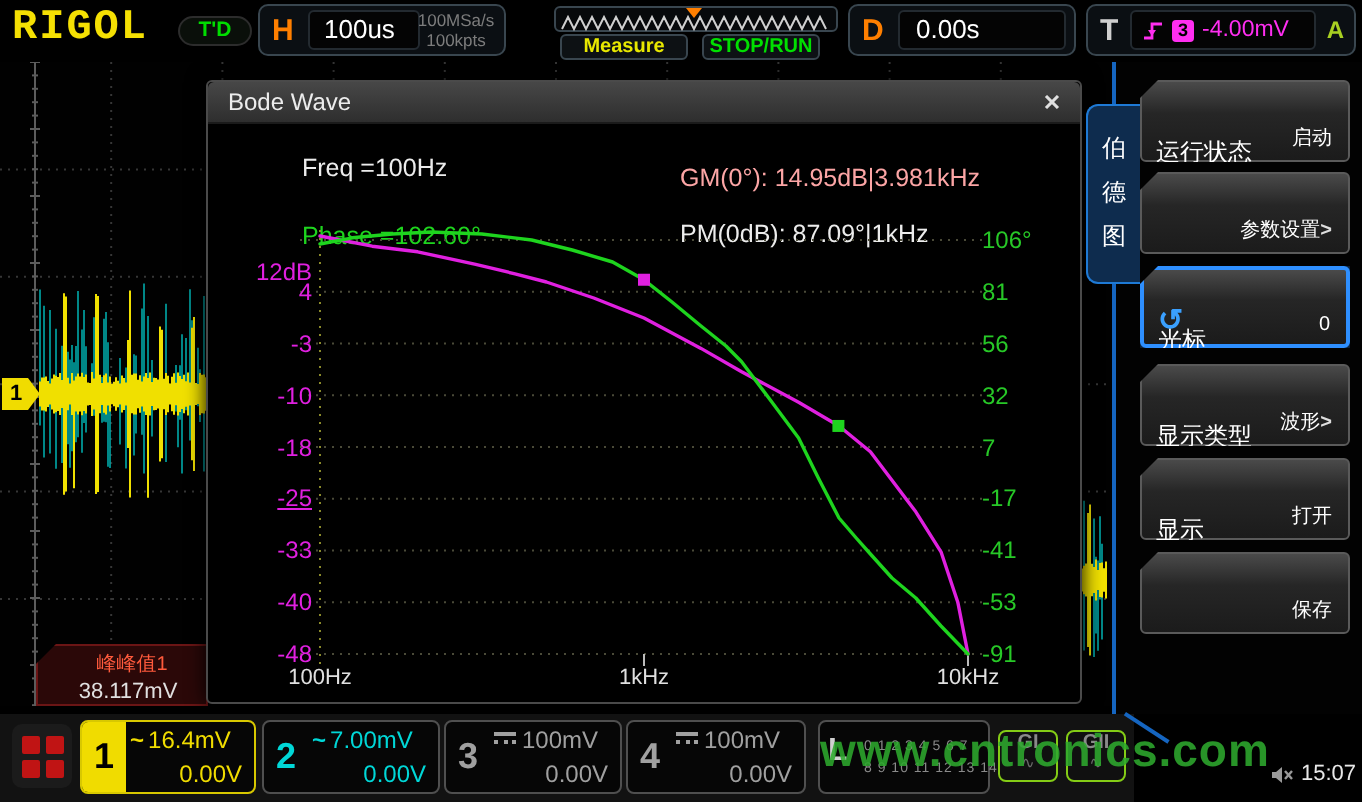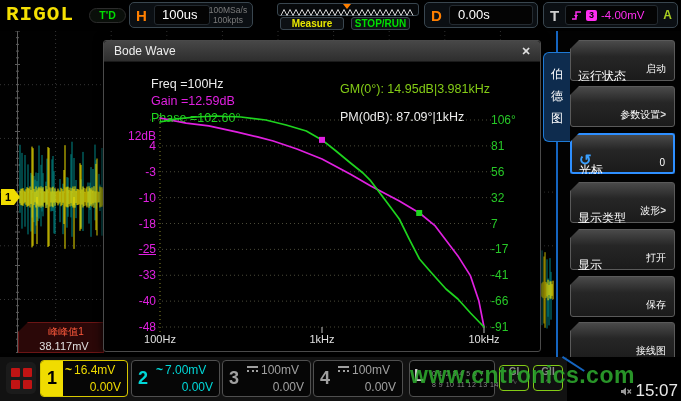--- a/index.html
+++ b/index.html
@@ -55,21 +55,21 @@
   .dlg-title{position:absolute;left:0;top:0;width:100%;height:21px;
         background:linear-gradient(#474747,#2e2e2e);border-bottom:1px solid #1a1a1a;
         border-radius:3px 3px 0 0;display:flex;justify-content:space-between;align-items:center;
         padding:0 7px 0 10px;}
   .dlg-title-text{font-size:12px;color:#ececec;}
   .dlg-close{color:#e0e0e0;font-size:11px;font-weight:bold;cursor:default;width:14px;text-align:center;}
   .readout{position:absolute;font-size:12.5px;}
   .r-freq{left:47px;top:36px;color:#ececec;}
   .r-gain{left:47px;top:53px;color:#e020e0;}
   .r-phase{left:47px;top:70px;color:#1ed41e;}
-  .r-gm{left:236px;top:41px;color:#84cc16;}
+  .r-gm{left:236px;top:41px;color:#fca5a5;}
   .r-pm{left:236px;top:69px;color:#ececec;}
   .bode-svg{position:absolute;left:0;top:0;pointer-events:none;}
   .tick{position:absolute;font-size:12px;line-height:14px;}
   .tick-gain{left:2px;width:50px;text-align:right;color:#e020e0;}
   .tick-phase{left:387px;width:48px;text-align:left;color:#27c827;}
   .tick-freq{width:60px;text-align:center;color:#e0e0e0;font-size:11px;top:291px;}
   
   .sidebar{position:absolute;left:556px;top:31px;width:125px;height:335px;background:#020202;
         border-left:2px solid #1565c0;z-index:30;}
   .bode-tab{position:absolute;left:543px;top:52px;width:27px;height:90px;background:#0e2c4e;
@@ -114,21 +114,21 @@
   .l-digits{position:absolute;left:22px;top:7px;color:#8a8a8a;font-size:7px;line-height:11px;
         letter-spacing:.5px;white-space:nowrap;}
   .gen-btn{position:absolute;top:8px;width:30px;height:26px;border:1px solid #84cc16;border-radius:4px;
         color:#8a8a8a;font-weight:bold;font-size:10px;text-align:center;line-height:12px;background:#101010;}
   .g1{left:499px}.g2{left:533px}
   .gen-wave{display:block;font-size:8px;line-height:8px;color:#6a6a6a;font-weight:normal;}
   .corner-panel{position:absolute;left:567px;top:0;width:114px;height:44px;background:#000;}
   .corner-diag{position:absolute;left:-4px;top:-1px;width:26px;height:2px;background:#1565c0;
         transform:rotate(33deg);transform-origin:left top;}
   .clock{position:absolute;right:3px;top:24px;display:flex;align-items:center;gap:3px;z-index:55;}
-  .clock-time{color:#e8e8e8;font-size:17px;}
+  .clock-time{color:#e8e8e8;font-size:11px;}
   .watermark{position:absolute;left:410px;top:362px;z-index:60;color:rgba(46,168,46,.88);
         font-weight:bold;font-size:23px;letter-spacing:.5px;z-index:60;}
 </style>
 </head>
 <body>
 
 <div class="screen">
 
   <div class="graticule">
     <svg id="grid-svg" class="grid-svg" width="556" height="322">
@@ -249,21 +249,20 @@
       <span class="t-mode">A</span>
     </div>
   </div>
 
   <div class="dialog" id="dialog">
     <div class="dlg-title">
       <span class="dlg-title-text">Bode Wave</span>
       <span class="dlg-close">✕</span>
     </div>
     <div class="readout r-freq">Freq =100Hz</div>
-    <div class="readout r-gain">Gain =12.59dB</div>
     <div class="readout r-phase">Phase =102.60°</div>
     <div class="readout r-gm">GM(0°):  14.95dB|3.981kHz</div>
     <div class="readout r-pm">PM(0dB): 87.09°|1kHz</div>
     <svg id="bode-svg" class="bode-svg" width="438" height="312">
         <line x1="46" y1="79" x2="390" y2="79" stroke="#4a4a38" stroke-dasharray="1 3"></line>
         <line x1="46" y1="104.875" x2="390" y2="104.875" stroke="#4a4a38" stroke-dasharray="1 3"></line>
         <line x1="46" y1="130.75" x2="390" y2="130.75" stroke="#4a4a38" stroke-dasharray="1 3"></line>
         <line x1="46" y1="156.625" x2="390" y2="156.625" stroke="#4a4a38" stroke-dasharray="1 3"></line>
         <line x1="46" y1="182.5" x2="390" y2="182.5" stroke="#4a4a38" stroke-dasharray="1 3"></line>
         <line x1="46" y1="208.375" x2="390" y2="208.375" stroke="#4a4a38" stroke-dasharray="1 3"></line>
@@ -287,21 +286,21 @@
       <div class="tick tick-gain" style="top: 227.25px;">-33</div>
       <div class="tick tick-gain" style="top: 253.125px;">-40</div>
       <div class="tick tick-gain" style="top: 279px;">-48</div>
       <div class="tick tick-phase" style="top: 72px;">106°</div>
       <div class="tick tick-phase" style="top: 97.875px;">81</div>
       <div class="tick tick-phase" style="top: 123.75px;">56</div>
       <div class="tick tick-phase" style="top: 149.625px;">32</div>
       <div class="tick tick-phase" style="top: 175.5px;">7</div>
       <div class="tick tick-phase" style="top: 201.375px;">-17</div>
       <div class="tick tick-phase" style="top: 227.25px;">-41</div>
-      <div class="tick tick-phase" style="top: 253.125px;">-66</div>
+      <div class="tick tick-phase" style="top: 253.125px;">-53</div>
       <div class="tick tick-phase" style="top: 279px;">-91</div>
       <div class="tick tick-freq" style="left: 26px;">100Hz</div>
       <div class="tick tick-freq" style="left: 188px;">1kHz</div>
       <div class="tick tick-freq" style="left: 350px;">10kHz</div>
     </div>
 
   <div class="bode-tab">伯<br>德<br>图</div>
   <div class="sidebar">
     <div class="menu-item">
       <span class="mi-label">运行状态</span>
@@ -318,23 +317,20 @@
     <div class="menu-item">
       <span class="mi-label">显示类型</span>
       <span class="mi-value"><span>波形</span><span class="mi-arrow">&gt;</span></span>
     </div>
     <div class="menu-item">
       <span class="mi-label">显示</span>
       <span class="mi-value">打开</span>
     </div>
     <div class="menu-item">
       <span class="mi-value">保存</span>
-    </div>
-    <div class="menu-item">
-      <span class="mi-value">接线图</span>
     </div>
   </div>
 
   <div class="bottombar">
     <div class="grid-btn">
         <span></span>
         <span></span>
         <span></span>
         <span></span>
       </div>

